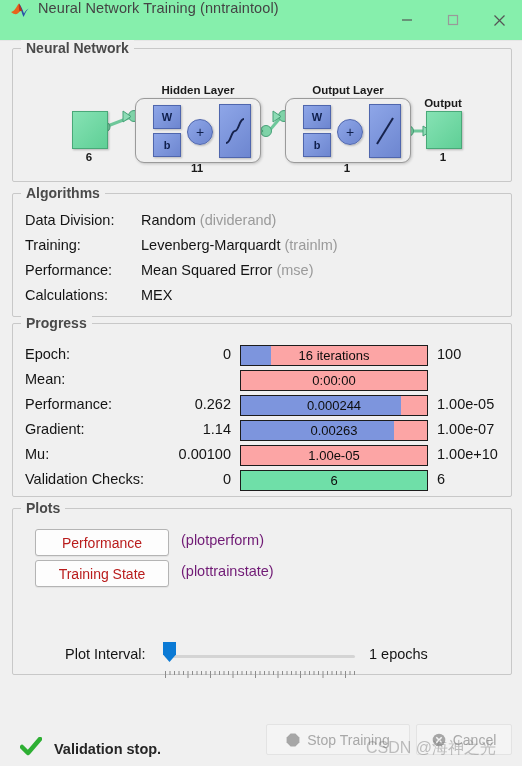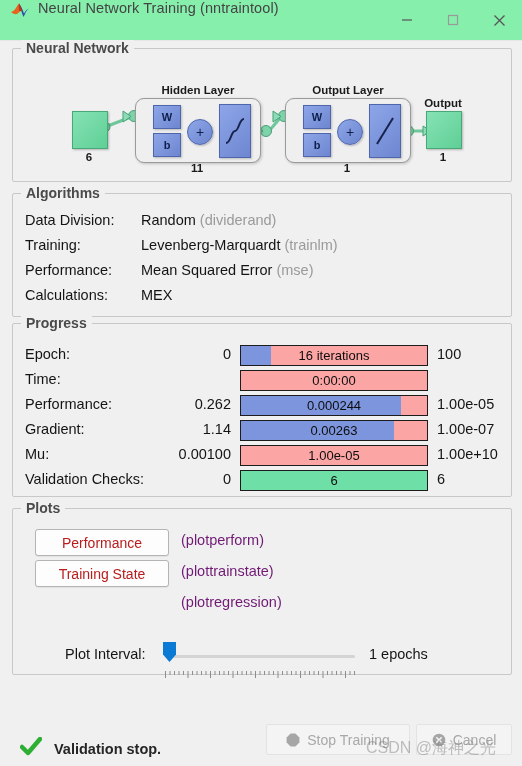--- a/index.html
+++ b/index.html
@@ -389,21 +389,21 @@
     <span class="prog-label">Epoch:</span>
     <span class="prog-leftval">0</span>
     <span class="prog-bar">
       <span class="prog-fill" style="width: 16%;"></span>
       <span class="prog-bartext">16 iterations</span>
     </span>
     <span class="prog-rightval">100</span>
   </div>
 
   <div class="prog-row" style="top:47px;">
-    <span class="prog-label">Time:</span>
+    <span class="prog-label">Mean:</span>
     <span class="prog-leftval"></span>
     <span class="prog-bar">
       <span class="prog-fill" style="width: 0%;"></span>
       <span class="prog-bartext">0:00:00</span>
     </span>
     <span class="prog-rightval"></span>
   </div>
 
   <div class="prog-row" style="top:72px;">
     <span class="prog-label">Performance:</span>
@@ -448,21 +448,20 @@
 
 <div class="panel" id="plots-panel">
   <div class="panel-title">Plots</div>
 
   <div class="plot-btn" style="top:20px;">Performance</div>
   <div class="plot-fn" style="top:23px;">(plotperform)</div>
 
   <div class="plot-btn" style="top:51px;">Training State</div>
   <div class="plot-fn" style="top:54px;">(plottrainstate)</div>
 
-  <div class="plot-fn" style="top:85px;">(plotregression)</div>
 
   <div class="slider-label">Plot Interval:</div>
   <div class="slider-track"></div>
   <div class="slider-thumb"></div>
   <div class="slider-ticks">
     <svg width="190" height="7" viewBox="0 0 190 7">
       <g stroke="#8c8c8c" stroke-width="1">
         <line x1="0.5" y1="0" x2="0.5" y2="7"></line>
           <line x1="5" y1="0" x2="5" y2="4"></line>
           <line x1="9.5" y1="0" x2="9.5" y2="4"></line>

